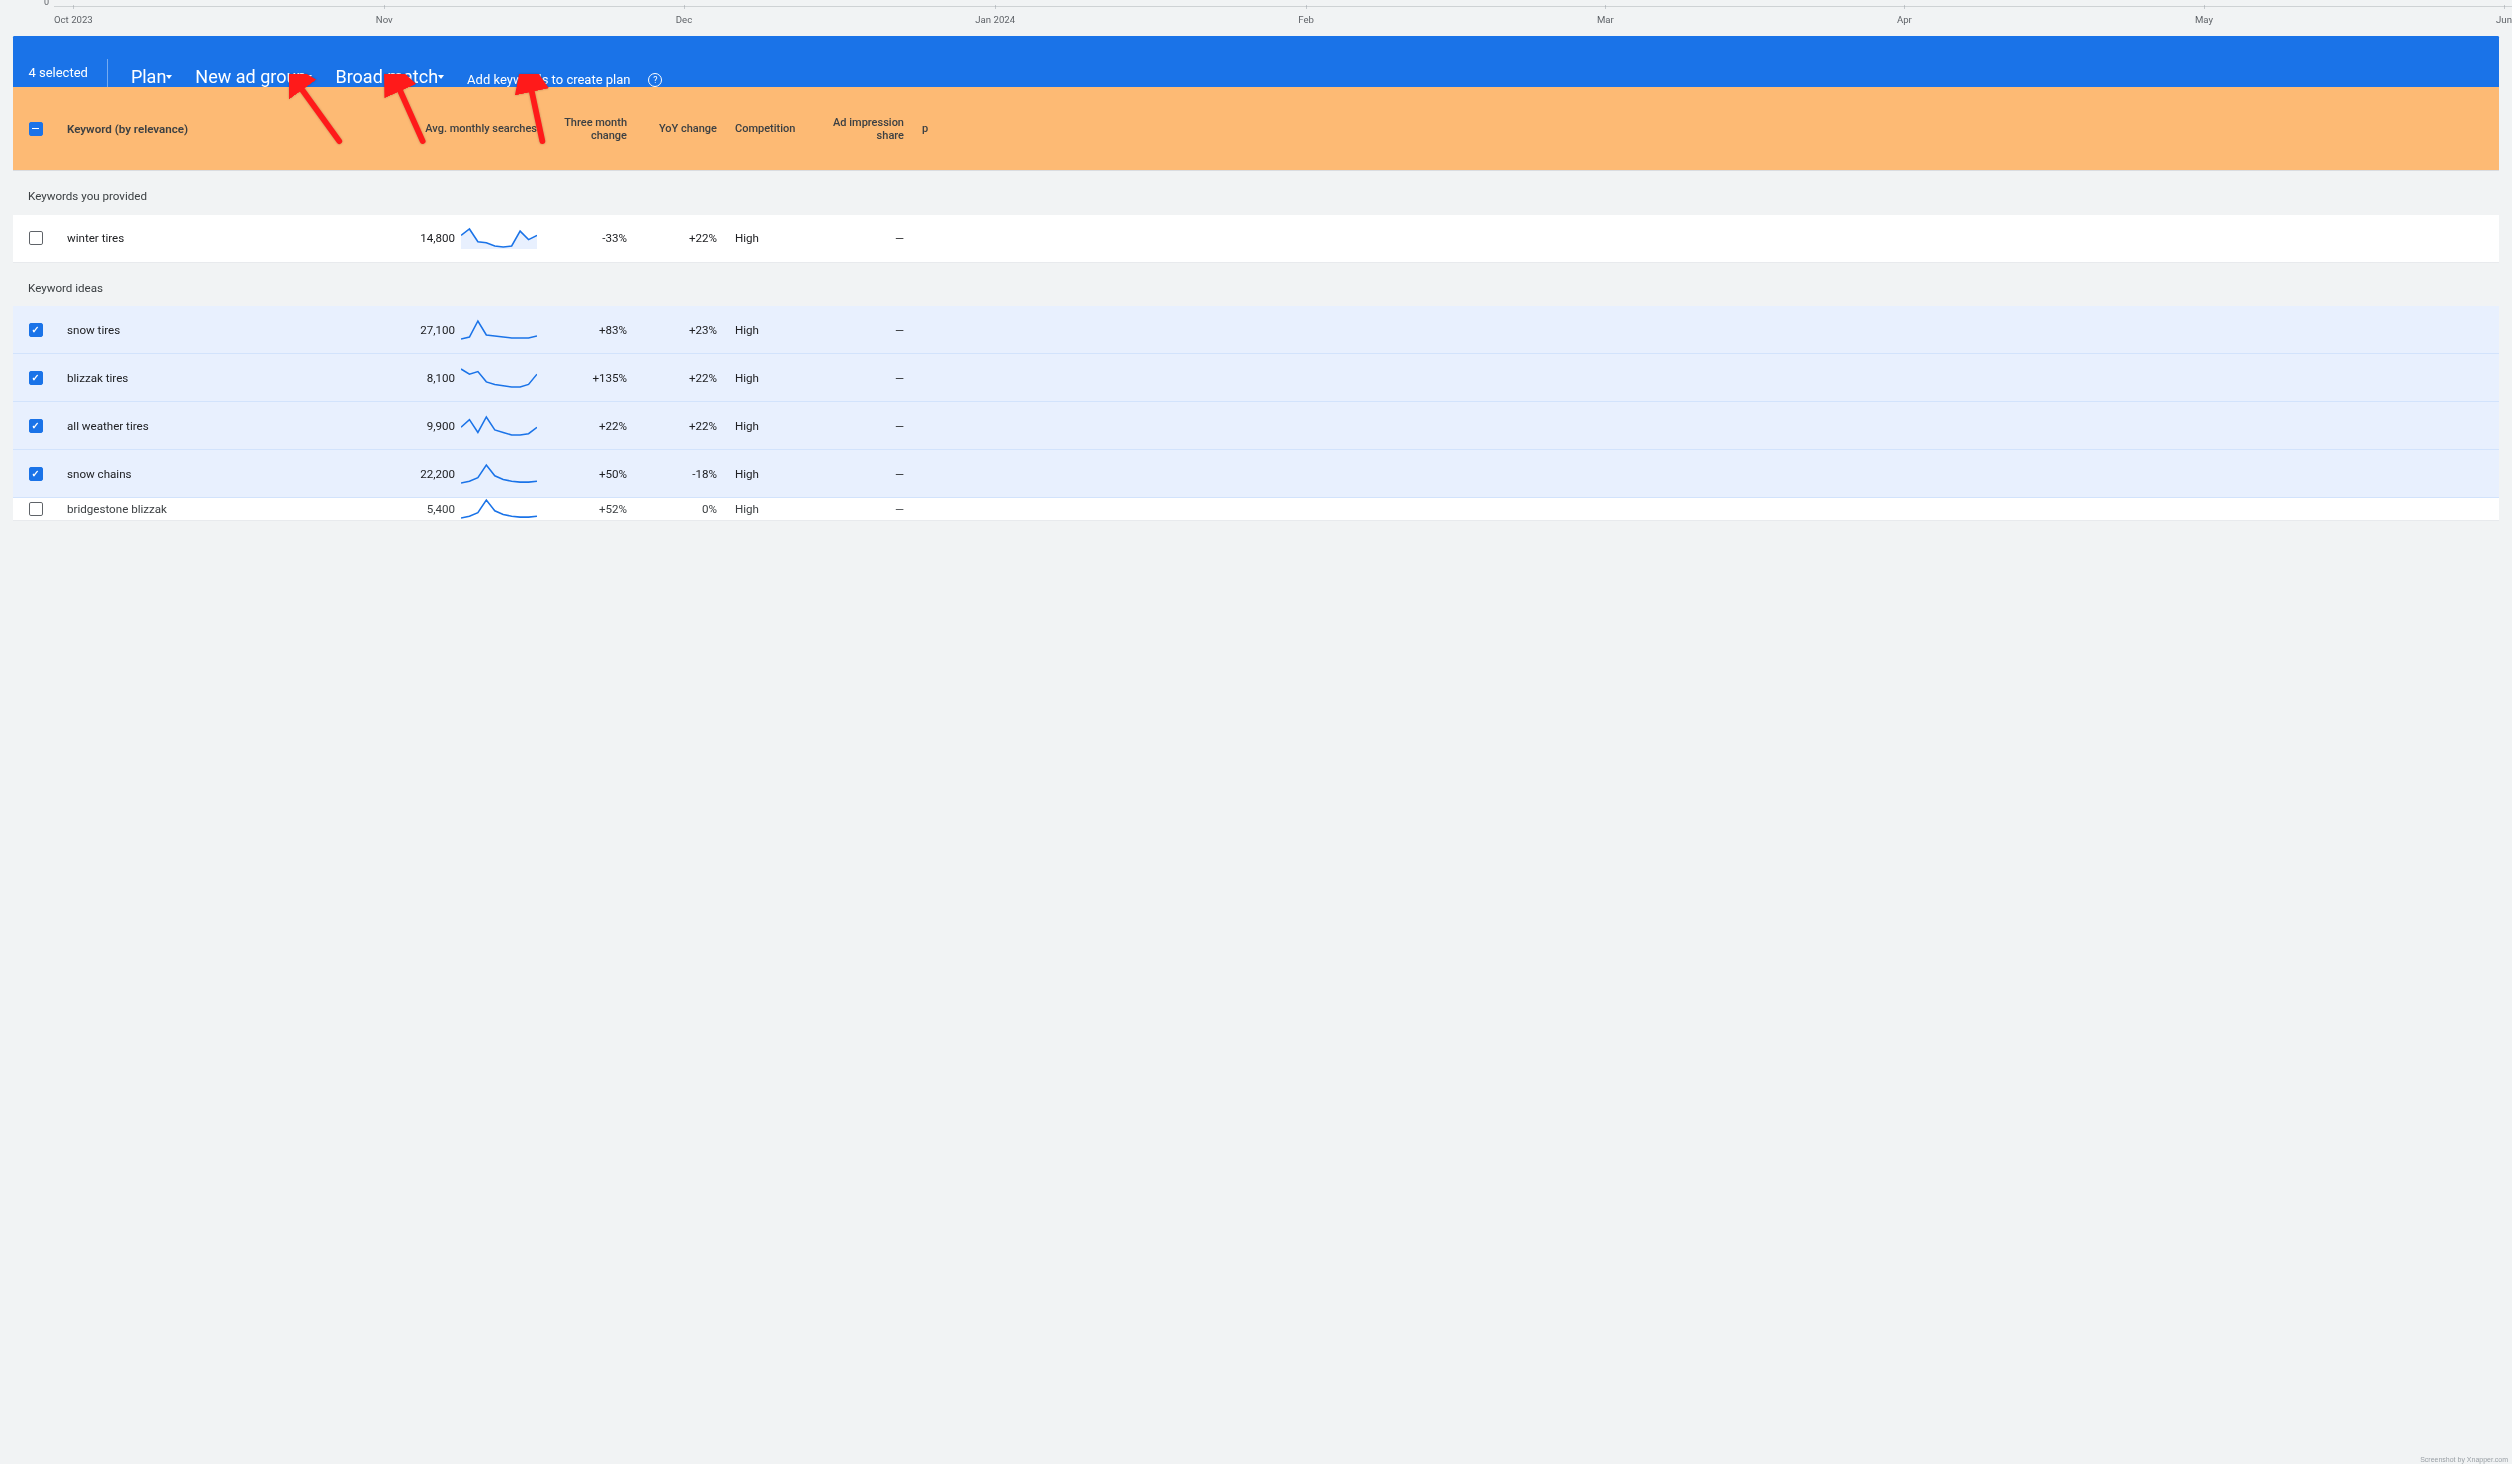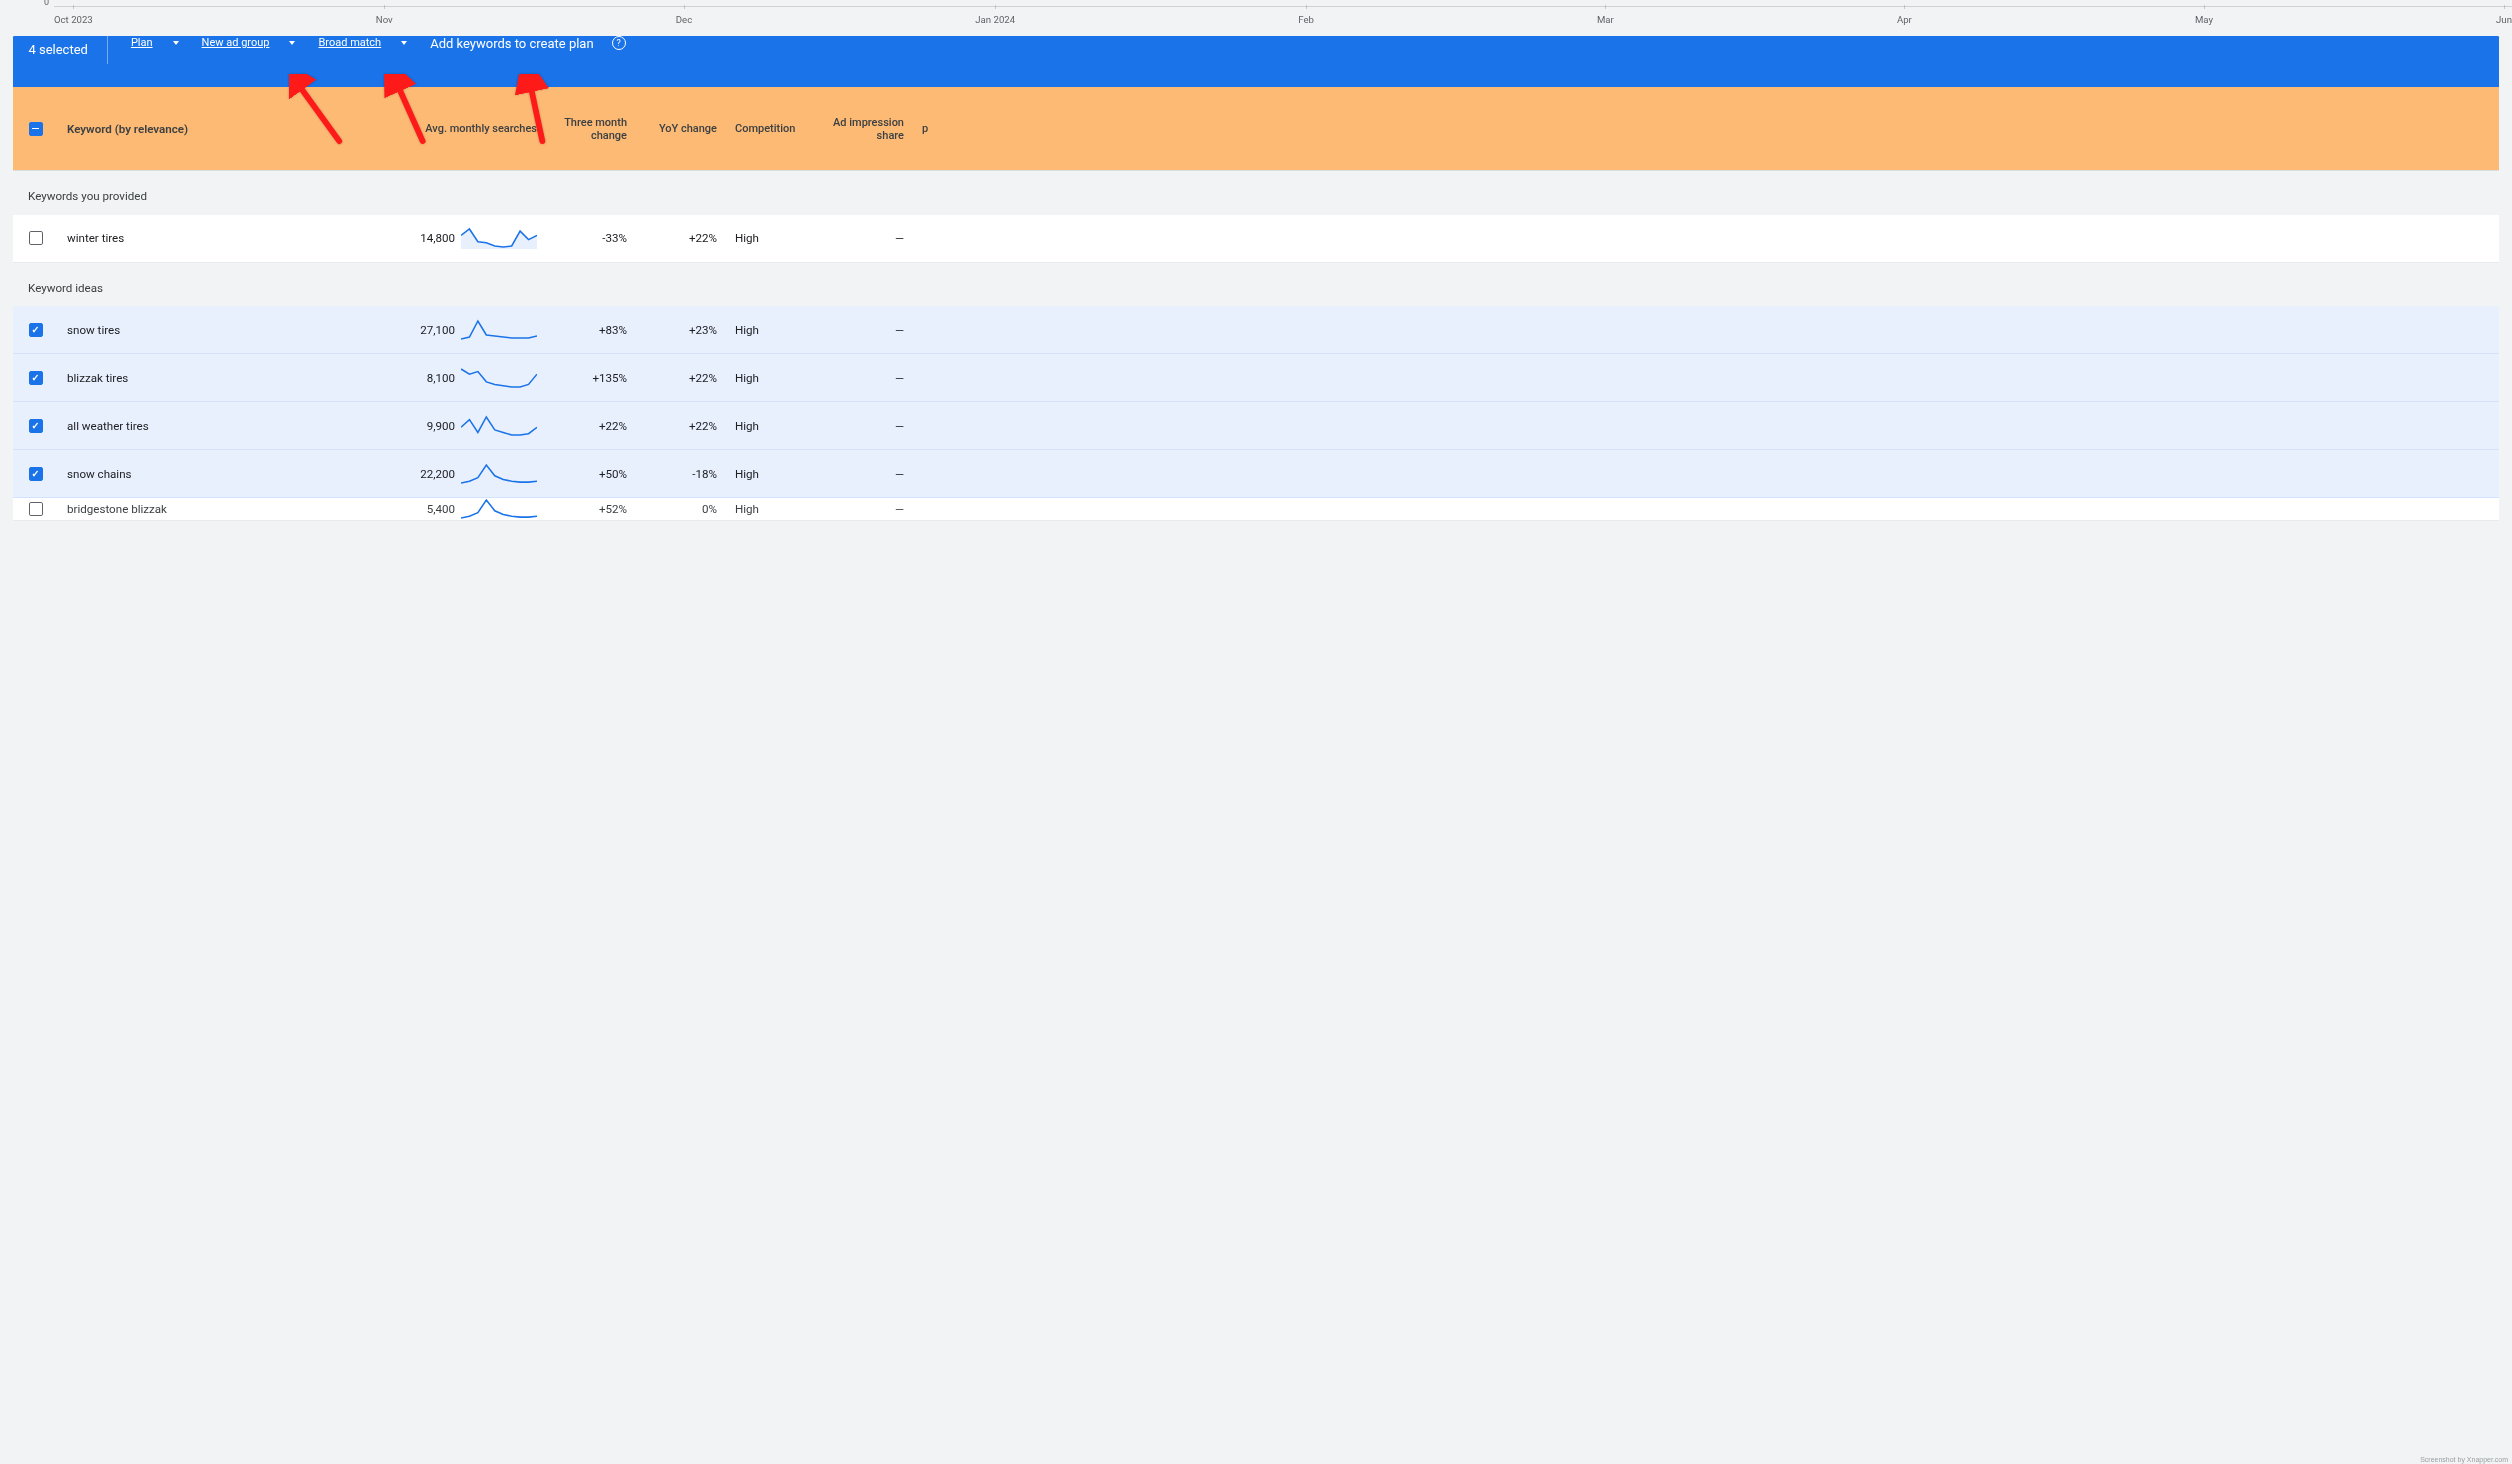--- a/index.html
+++ b/index.html
@@ -52,40 +52,39 @@
     height: 3.9px;
     background: #9aa0a6;
     opacity: .5;
   }
 
   
   .actionbar {
     background: #1a73e8;
     color: #fff;
     display: flex;
-    align-items: flex-start;
+    align-items: flex-end;
     height: 51px;
     padding: 0 15.4px;
     gap: 23px;
     margin: 0 13px 0 13px;
     border-radius: 1.3px 1.3px 0 0;
   }
   .actionbar .count {
     font-size: 13px;
     padding-right: 19px;
     border-right: 0.6px solid rgba(255,255,255,.4);
     line-height: 28px;
   }
   .actionbar .drop {
     display: flex;
     align-items: center;
-    gap: 20px;
-    font-size: 11px;
+    gap: 0;
+    font-size: 18px;
     cursor: pointer;
-    text-decoration: underline;
   }
   .actionbar .action-text { font-size: 13px; }
   .caret {
     width: 0; height: 0;
     border-left: 3.9px solid transparent;
     border-right: 3.9px solid transparent;
     border-top: 4.5px solid #fff;
   }
   .help-icon {
     width: 14px; height: 14px;

